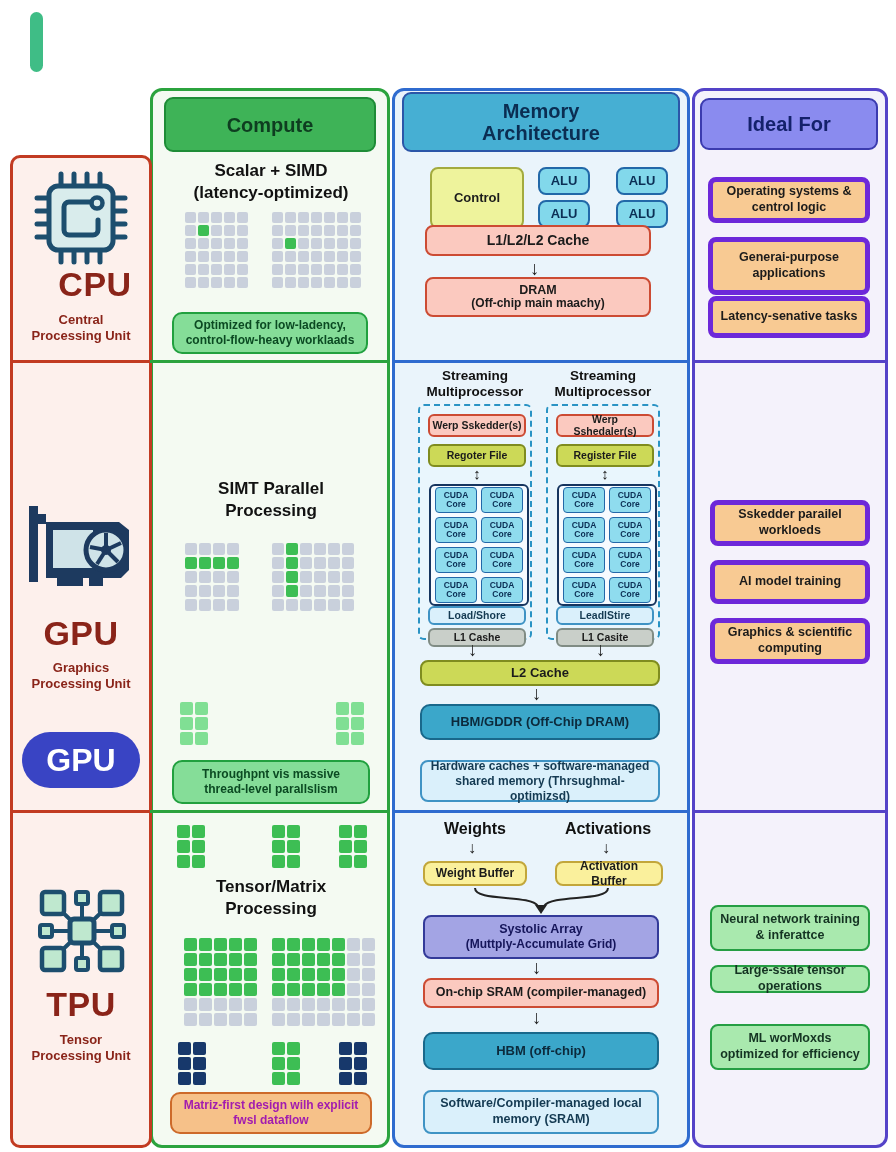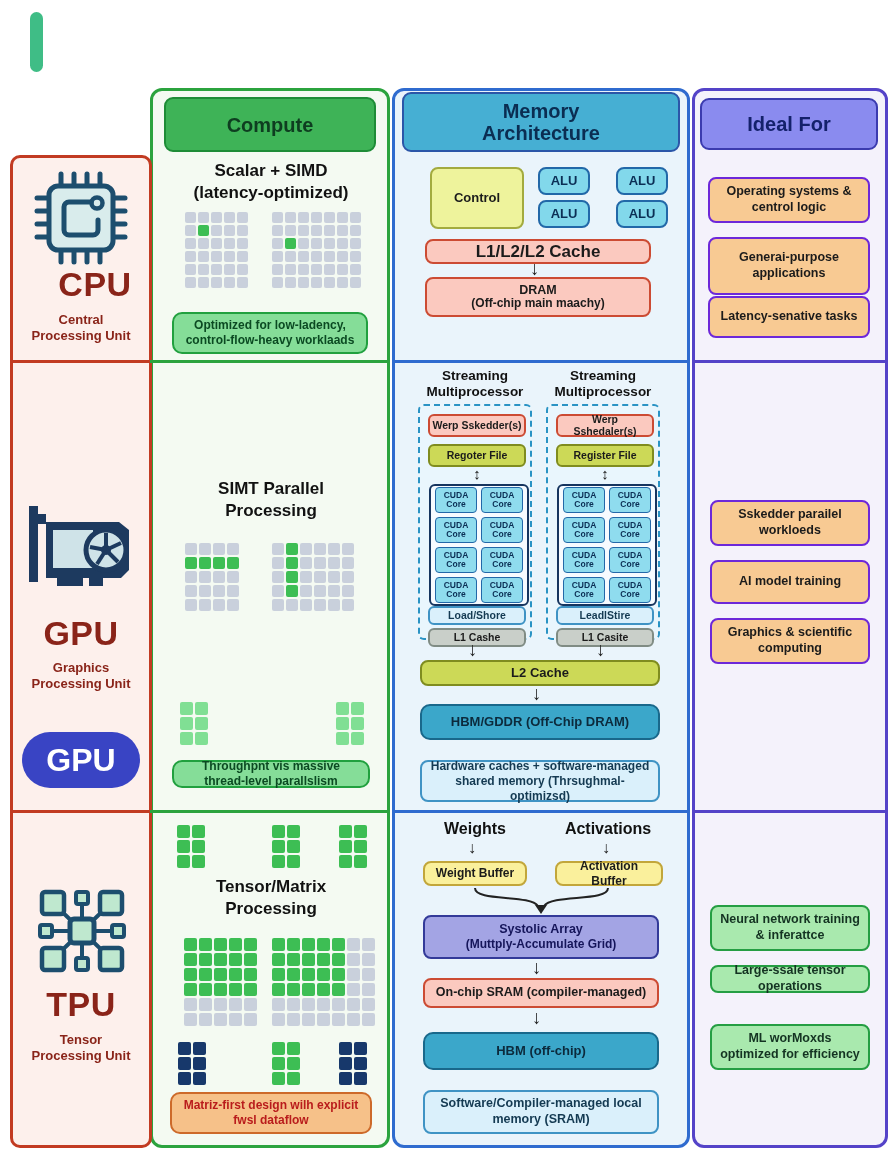--- a/index.html
+++ b/index.html
@@ -26,24 +26,24 @@
        text-align:center;font-weight:bold;border-radius:8px;font-size:12.5px;line-height:1.25;padding:2px 6px;}
   .pink{background:#fbc9bf;border:2px solid #cc4b33;}
   .cyan{background:#82d8eb;border:2px solid #2268a8;color:#0b2f55;}
   .yellow{background:#eef39c;border:2px solid #a3ab3f;}
   .buffer{background:#faf09c;border:2px solid #c2a63a;}
   .ygreen{background:#ccd957;border:2px solid #7f8c1f;}
   .lblue{background:#daf0fb;border:2px solid #3f93c4;color:#143a52;}
   .grayb{background:#c9cfc9;border:2px solid #808c84;}
   .teal{background:#3ba7ca;border:2px solid #19688b;color:#0c2a3c;}
   .purple{background:#a3a4e4;border:2px solid #333a99;color:#15155a;}
-  .orangebox{background:#f8ca93;border:2px solid #6d28d9;color:#1b1b1b;}
+  .orangebox{background:#f8ca93;border:5px solid #6d28d9;color:#1b1b1b;}
   .greenbox{background:#a9e9ae;border:2px solid #259e43;color:#143322;}
   .greennote{background:#85dd98;border:2px solid #21a03f;color:#0b4a22;border-radius:10px;}
-  .orangenote{background:#f6c189;border:2.5px solid #cd6a2a;color:#b91c1c;border-radius:10px;}
+  .orangenote{background:#f6c189;border:2.5px solid #cd6a2a;color:#a21caf;border-radius:10px;}
   .sm{position:absolute;box-sizing:border-box;width:114px;height:236px;border:2px dashed #2a93c4;
       border-radius:6px;background:#e9f6fd;}
   .sm .inner{position:absolute;box-sizing:border-box;display:flex;align-items:center;justify-content:center;
       text-align:center;font-weight:bold;font-size:10.5px;border-radius:6px;padding:1px 2px;line-height:1.1;}
   .coresbox{position:absolute;left:9px;top:78px;width:96px;height:118px;background:#f6fbff;
       border:2px solid #16355f;border-radius:6px;display:grid;grid-template-columns:repeat(2,42px);
       gap:4px;justify-content:center;align-content:center;}
   .cuda-cell{background:#8fdcee;border:1.5px solid #2268a8;border-radius:4px;color:#0b2f55;
       font-size:8.5px;font-weight:bold;line-height:1.1;display:flex;flex-direction:column;
       align-items:center;justify-content:center;height:24px;}
@@ -192,21 +192,21 @@
       <div style="width: 11px; height: 11px; background: rgb(201, 208, 220); border-radius: 2px;"></div>
       <div style="width: 11px; height: 11px; background: rgb(201, 208, 220); border-radius: 2px;"></div>
     </div>
   <div class="box greennote" style="left:172px;top:312px;width:196px;height:42px;font-size:12px;">Optimized for low-ladency, control-flow-heavy worklaads</div>
 
   <div class="box yellow" style="left:430px;top:167px;width:94px;height:62px;font-size:13px;">Control</div>
   <div class="box cyan" style="left:538px;top:167px;width:52px;height:28px;font-size:13px;">ALU</div>
   <div class="box cyan" style="left:616px;top:167px;width:52px;height:28px;font-size:13px;">ALU</div>
   <div class="box cyan" style="left:538px;top:200px;width:52px;height:28px;font-size:13px;">ALU</div>
   <div class="box cyan" style="left:616px;top:200px;width:52px;height:28px;font-size:13px;">ALU</div>
-  <div class="box pink" style="left:425px;top:239px;width:226px;height:25px;font-size:17px;">L1/L2/L2 Cache</div>
+  <div class="box pink" style="left:425px;top:225px;width:226px;height:31px;font-size:14px;">L1/L2/L2 Cache</div>
   <div class="arrow" style="left:530px;top:259px;">↓</div>
   <div class="box pink" style="left:425px;top:277px;width:226px;height:40px;flex-direction:column;line-height:1.15;">
     <span>DRAM</span>
     <span style="font-size:12px;">(Off-chip main maachy)</span>
   </div>
 
   <div class="box orangebox" style="left:708px;top:177px;width:162px;height:46px;">Operating systems &amp; centrol logic</div>
   <div class="box orangebox" style="left:708px;top:237px;width:162px;height:58px;">Generai-purpose applications</div>
   <div class="box orangebox" style="left:708px;top:296px;width:162px;height:42px;">Latency-senative tasks</div>
 
@@ -298,21 +298,21 @@
       <div style="width: 13px; height: 13px; background: rgb(128, 223, 148); border-radius: 2px;"></div>
     </div>
   <div class="pixgrid" style="left: 336px; top: 702px; grid-template-columns: repeat(2, 13px); gap: 2px;">
       <div style="width: 13px; height: 13px; background: rgb(128, 223, 148); border-radius: 2px;"></div>
       <div style="width: 13px; height: 13px; background: rgb(128, 223, 148); border-radius: 2px;"></div>
       <div style="width: 13px; height: 13px; background: rgb(128, 223, 148); border-radius: 2px;"></div>
       <div style="width: 13px; height: 13px; background: rgb(128, 223, 148); border-radius: 2px;"></div>
       <div style="width: 13px; height: 13px; background: rgb(128, 223, 148); border-radius: 2px;"></div>
       <div style="width: 13px; height: 13px; background: rgb(128, 223, 148); border-radius: 2px;"></div>
     </div>
-  <div class="box greennote" style="left:172px;top:760px;width:198px;height:28px;font-size:12px;">Throughpnt vis massive thread-level parallslism</div>
+  <div class="box greennote" style="left:172px;top:760px;width:198px;height:44px;font-size:12px;">Throughpnt vis massive thread-level parallslism</div>
 
   <div class="abs ctr smtitle" style="left:418px;top:368px;width:114px;">Streaming Multiprocessor</div>
   <div class="abs ctr smtitle" style="left:546px;top:368px;width:114px;">Streaming Multiprocessor</div>
 
   <div class="sm" style="left:418px;top:404px;">
     <div class="inner pink" style="left:8px;top:8px;width:98px;height:23px;">Werp Sskedder(s)</div>
     <div class="inner ygreen" style="left:8px;top:38px;width:98px;height:23px;">Regoter File</div>
     <div class="inner" style="left:0;top:58px;width:114px;height:20px;font-size:15px;">↕</div>
     <div class="coresbox">
         <div class="cuda-cell">

